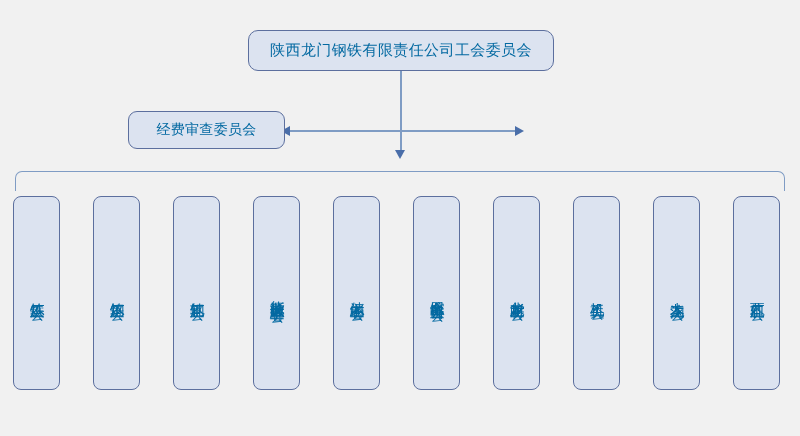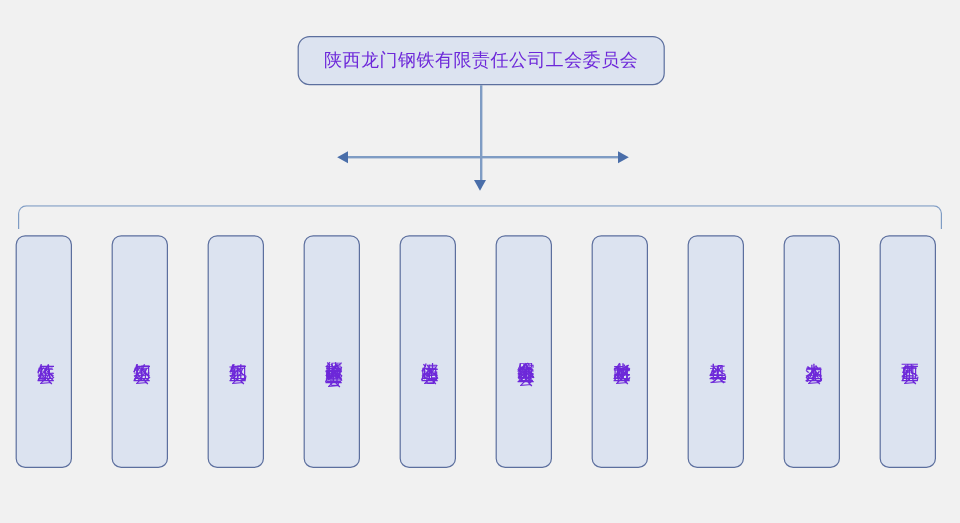--- a/index.html
+++ b/index.html
@@ -19,21 +19,21 @@
     height: 436px;
   }
 
   
   .node {
     position: absolute;
     box-sizing: border-box;
     background: #dce3f0;
     border: 1.4px solid #5c6f9e;
     border-radius: 9px;
-    color: #6d28d9;
+    color: #0369a1;
     display: flex;
     align-items: center;
     justify-content: center;
     text-align: center;
   }
 
   
   .node.root {
     left: 248px;
     top: 30px;
@@ -144,20 +144,23 @@
   <div class="node root">
     <span>陕西龙门钢铁有限责任公司工会委员会</span>
   </div>
 
   <div class="conn stem"></div>
   <div class="conn cross"></div>
   <div class="arrow down"></div>
   <div class="arrow left"></div>
   <div class="arrow right"></div>
 
+  <div class="node committee left">
+    <span>经费审查委员会</span>
+  </div>
 
   <div class="bracket"></div>
 
   <div class="node leaf" style="left:13px">
       <span class="leaf-label">炼铁厂工会</span>
     </div>
   <div class="node leaf" style="left:93px">
       <span class="leaf-label">炼钢厂工会</span>
     </div>
   <div class="node leaf" style="left:173px">

